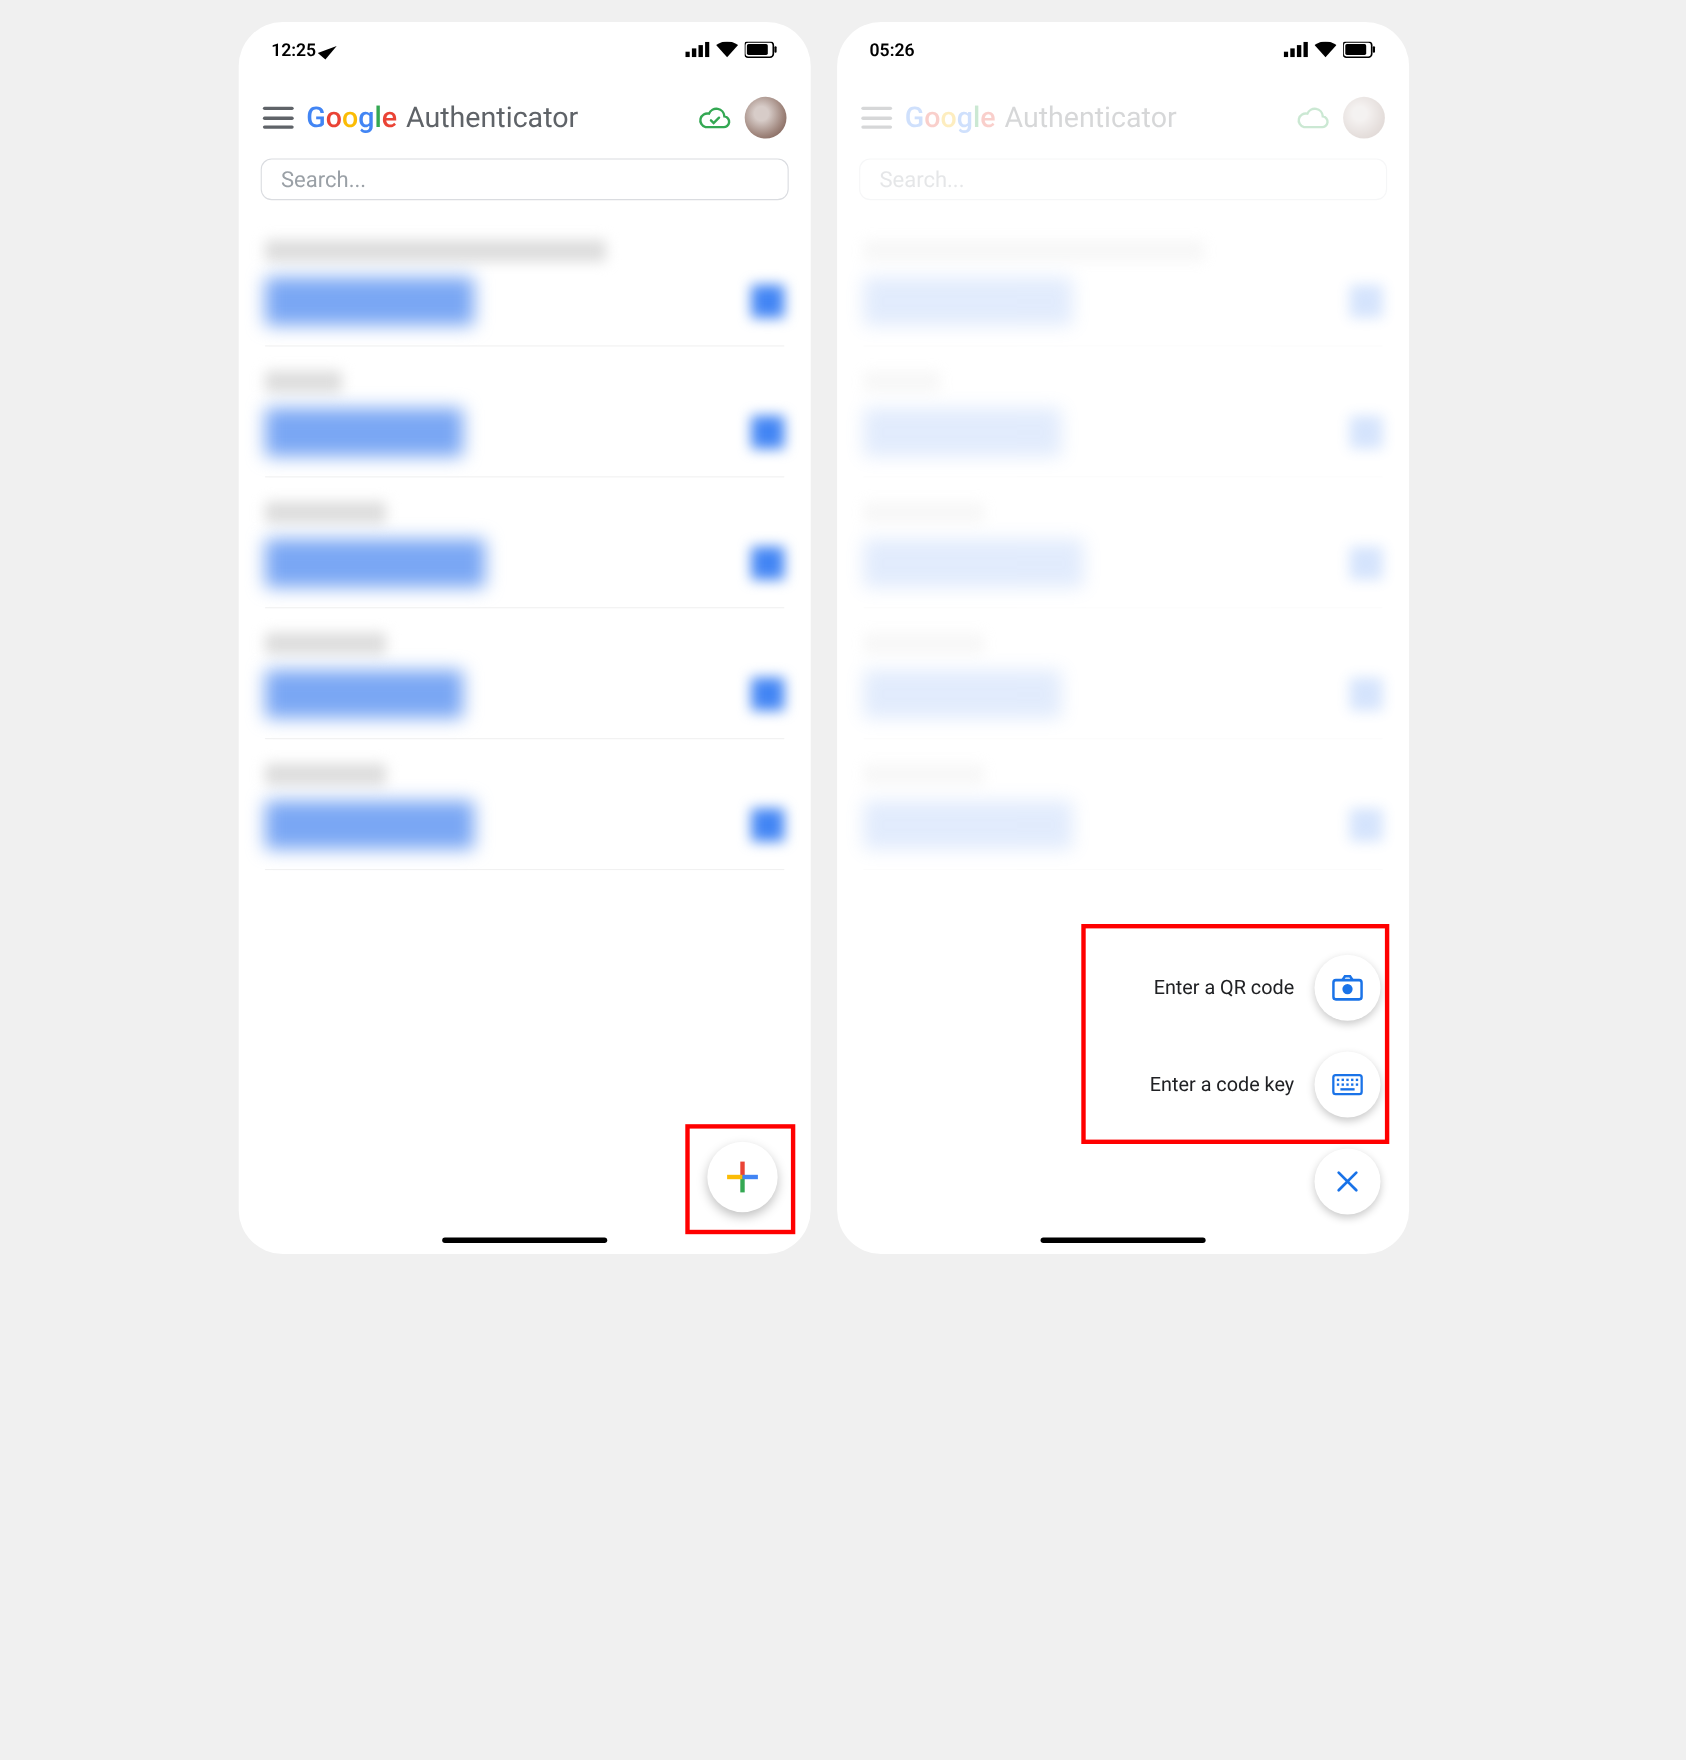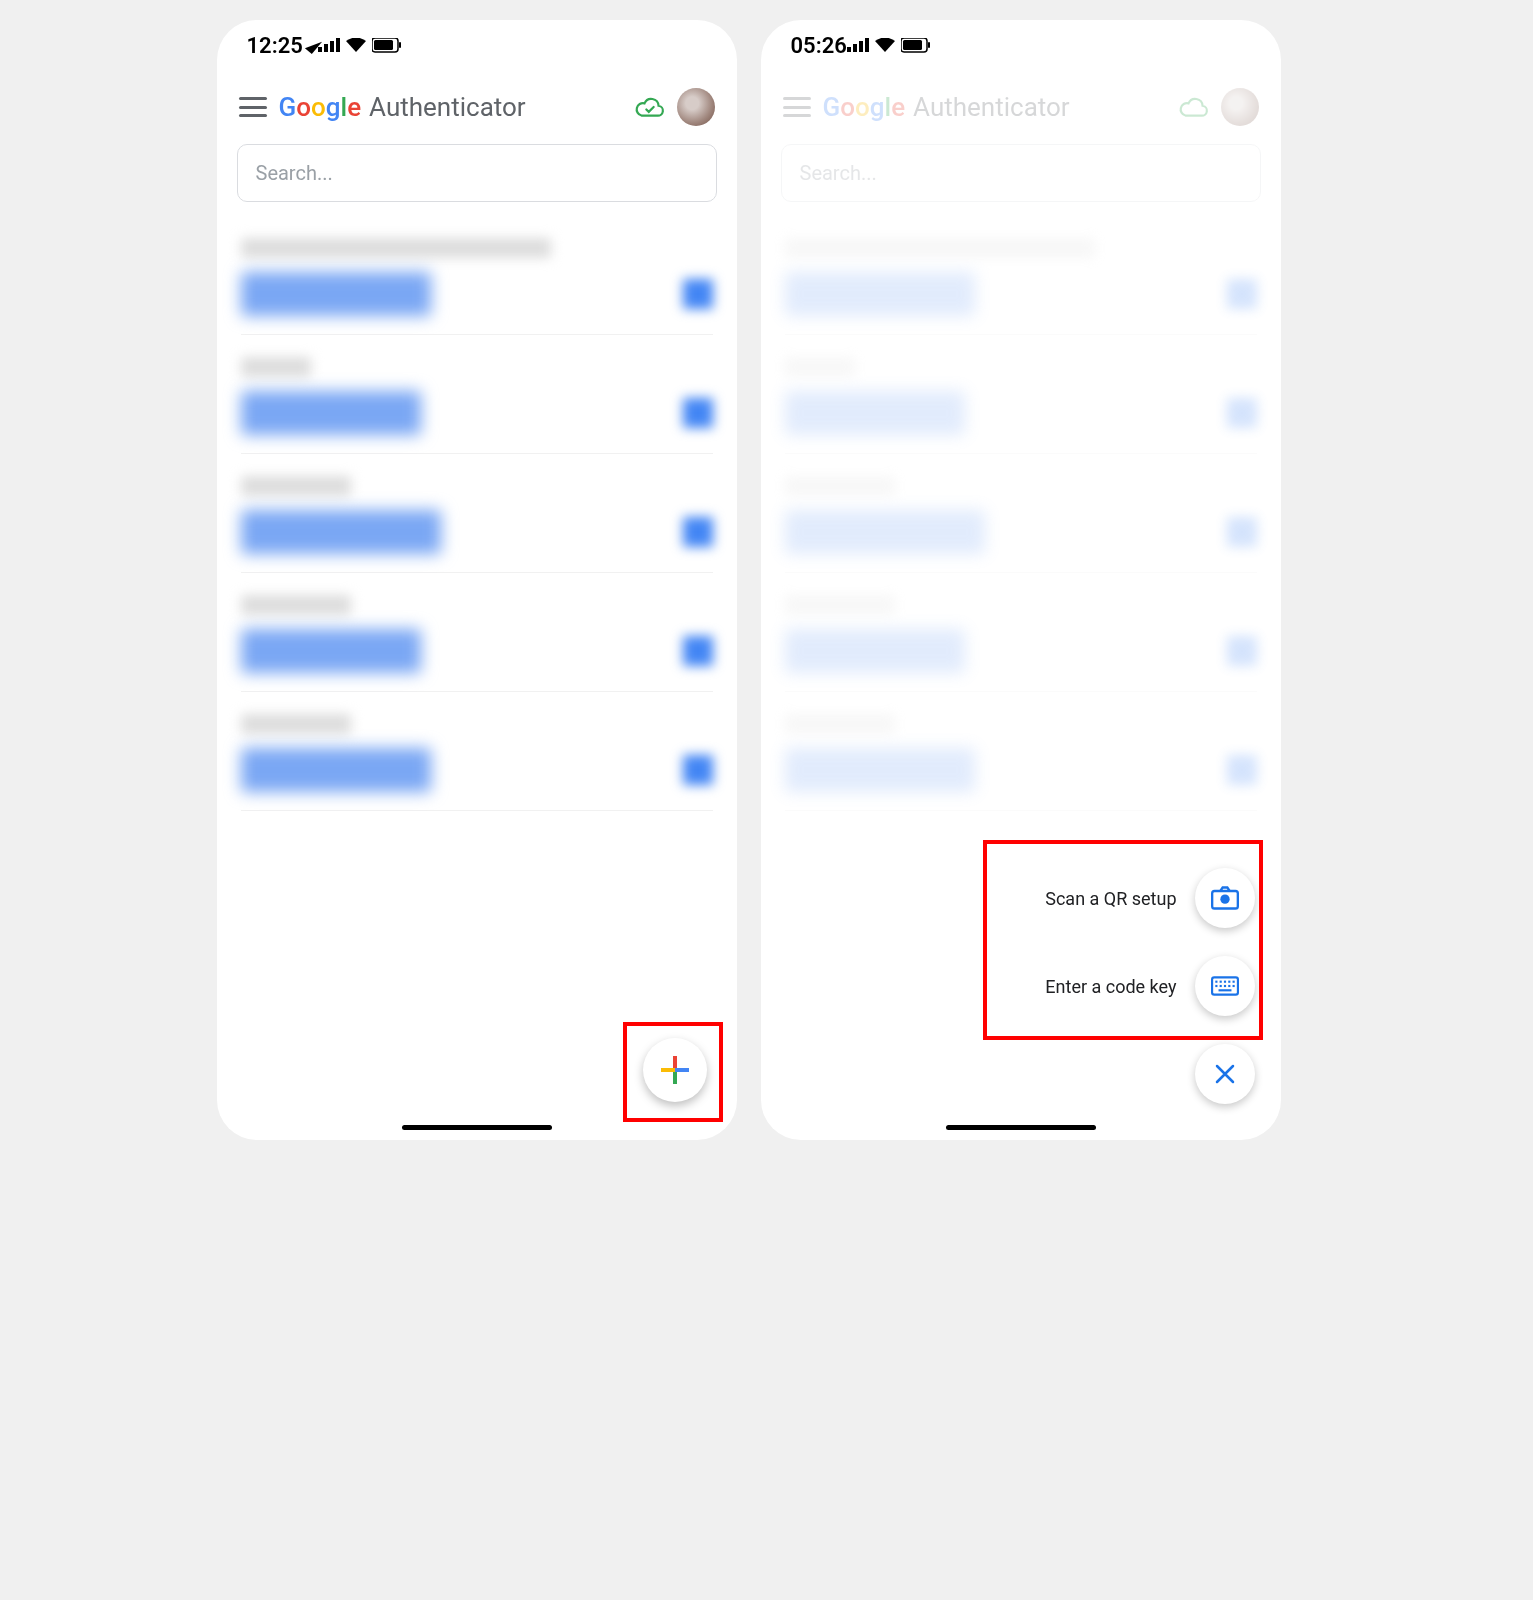--- a/index.html
+++ b/index.html
@@ -21,23 +21,23 @@
     height: 1120px;
     border-radius: 40px;
     position: relative;
     overflow: hidden;
   }
   
   .status-bar {
     height: 50px;
     display: flex;
     align-items: center;
-    justify-content: flex-start;
+    justify-content: space-between;
     padding: 14px 30px;
-    font-size: 22px;
+    font-size: 16px;
     font-weight: 600;
   }
   .status-left { display:flex; align-items:center; gap:6px; }
   .status-right { display:flex; align-items:center; gap:6px; }
   .location-arrow {
     width:0;height:0;
     border-left:9px solid transparent;
     border-bottom:16px solid #000;
     transform:rotate(40deg);
   }
@@ -60,21 +60,21 @@
   .cloud-icon { width:30px; height:22px;}
   .avatar {
     width:38px;height:38px;border-radius:50%;
     background: radial-gradient(circle at 40% 40%, #d7ccc8 20%, #a1887f 60%, #6d4c41 100%);
   }
   
   .search-box {
     margin: 8px 20px 14px 20px;
     border:1px solid #dadce0;
     border-radius:10px;
-    padding: 16px 18px;
+    padding: 6px 18px;
     font-size:20px;
     color:#9aa0a6;
     background:#fff;
   }
   
   .account-list { padding: 0 24px; }
   .account {
     padding: 22px 0 18px 0;
     display:flex; flex-direction:column; gap:14px;
     border-bottom:1px solid #f1f1f1;
@@ -327,21 +327,21 @@
               <div class="acc-code" style="width:190px"></div>
               <div class="acc-timer"></div>
             </div>
           </div>
         </div>
 
     <div class="dimmed-overlay" style="background:rgba(255,255,255,0);"></div>
 
     <div class="fab-menu">
       <div class="fab-option">
-        <span class="fab-label">Scan a QR setup</span>
+        <span class="fab-label">Enter a QR code</span>
         <div class="fab-circle camera-icon">
           <svg viewBox="0 0 24 20">
                 <rect x="1" y="4" width="22" height="15" rx="2" fill="none" stroke="#1a73e8" stroke-width="2"></rect>
                 <path d="M8 4l2-3h4l2 3" fill="none" stroke="#1a73e8" stroke-width="2"></path>
                 <circle cx="12" cy="11" r="4" fill="#1a73e8"></circle>
               </svg>
         </div>
       </div>
       <div class="fab-option">
         <span class="fab-label">Enter a code key</span>

